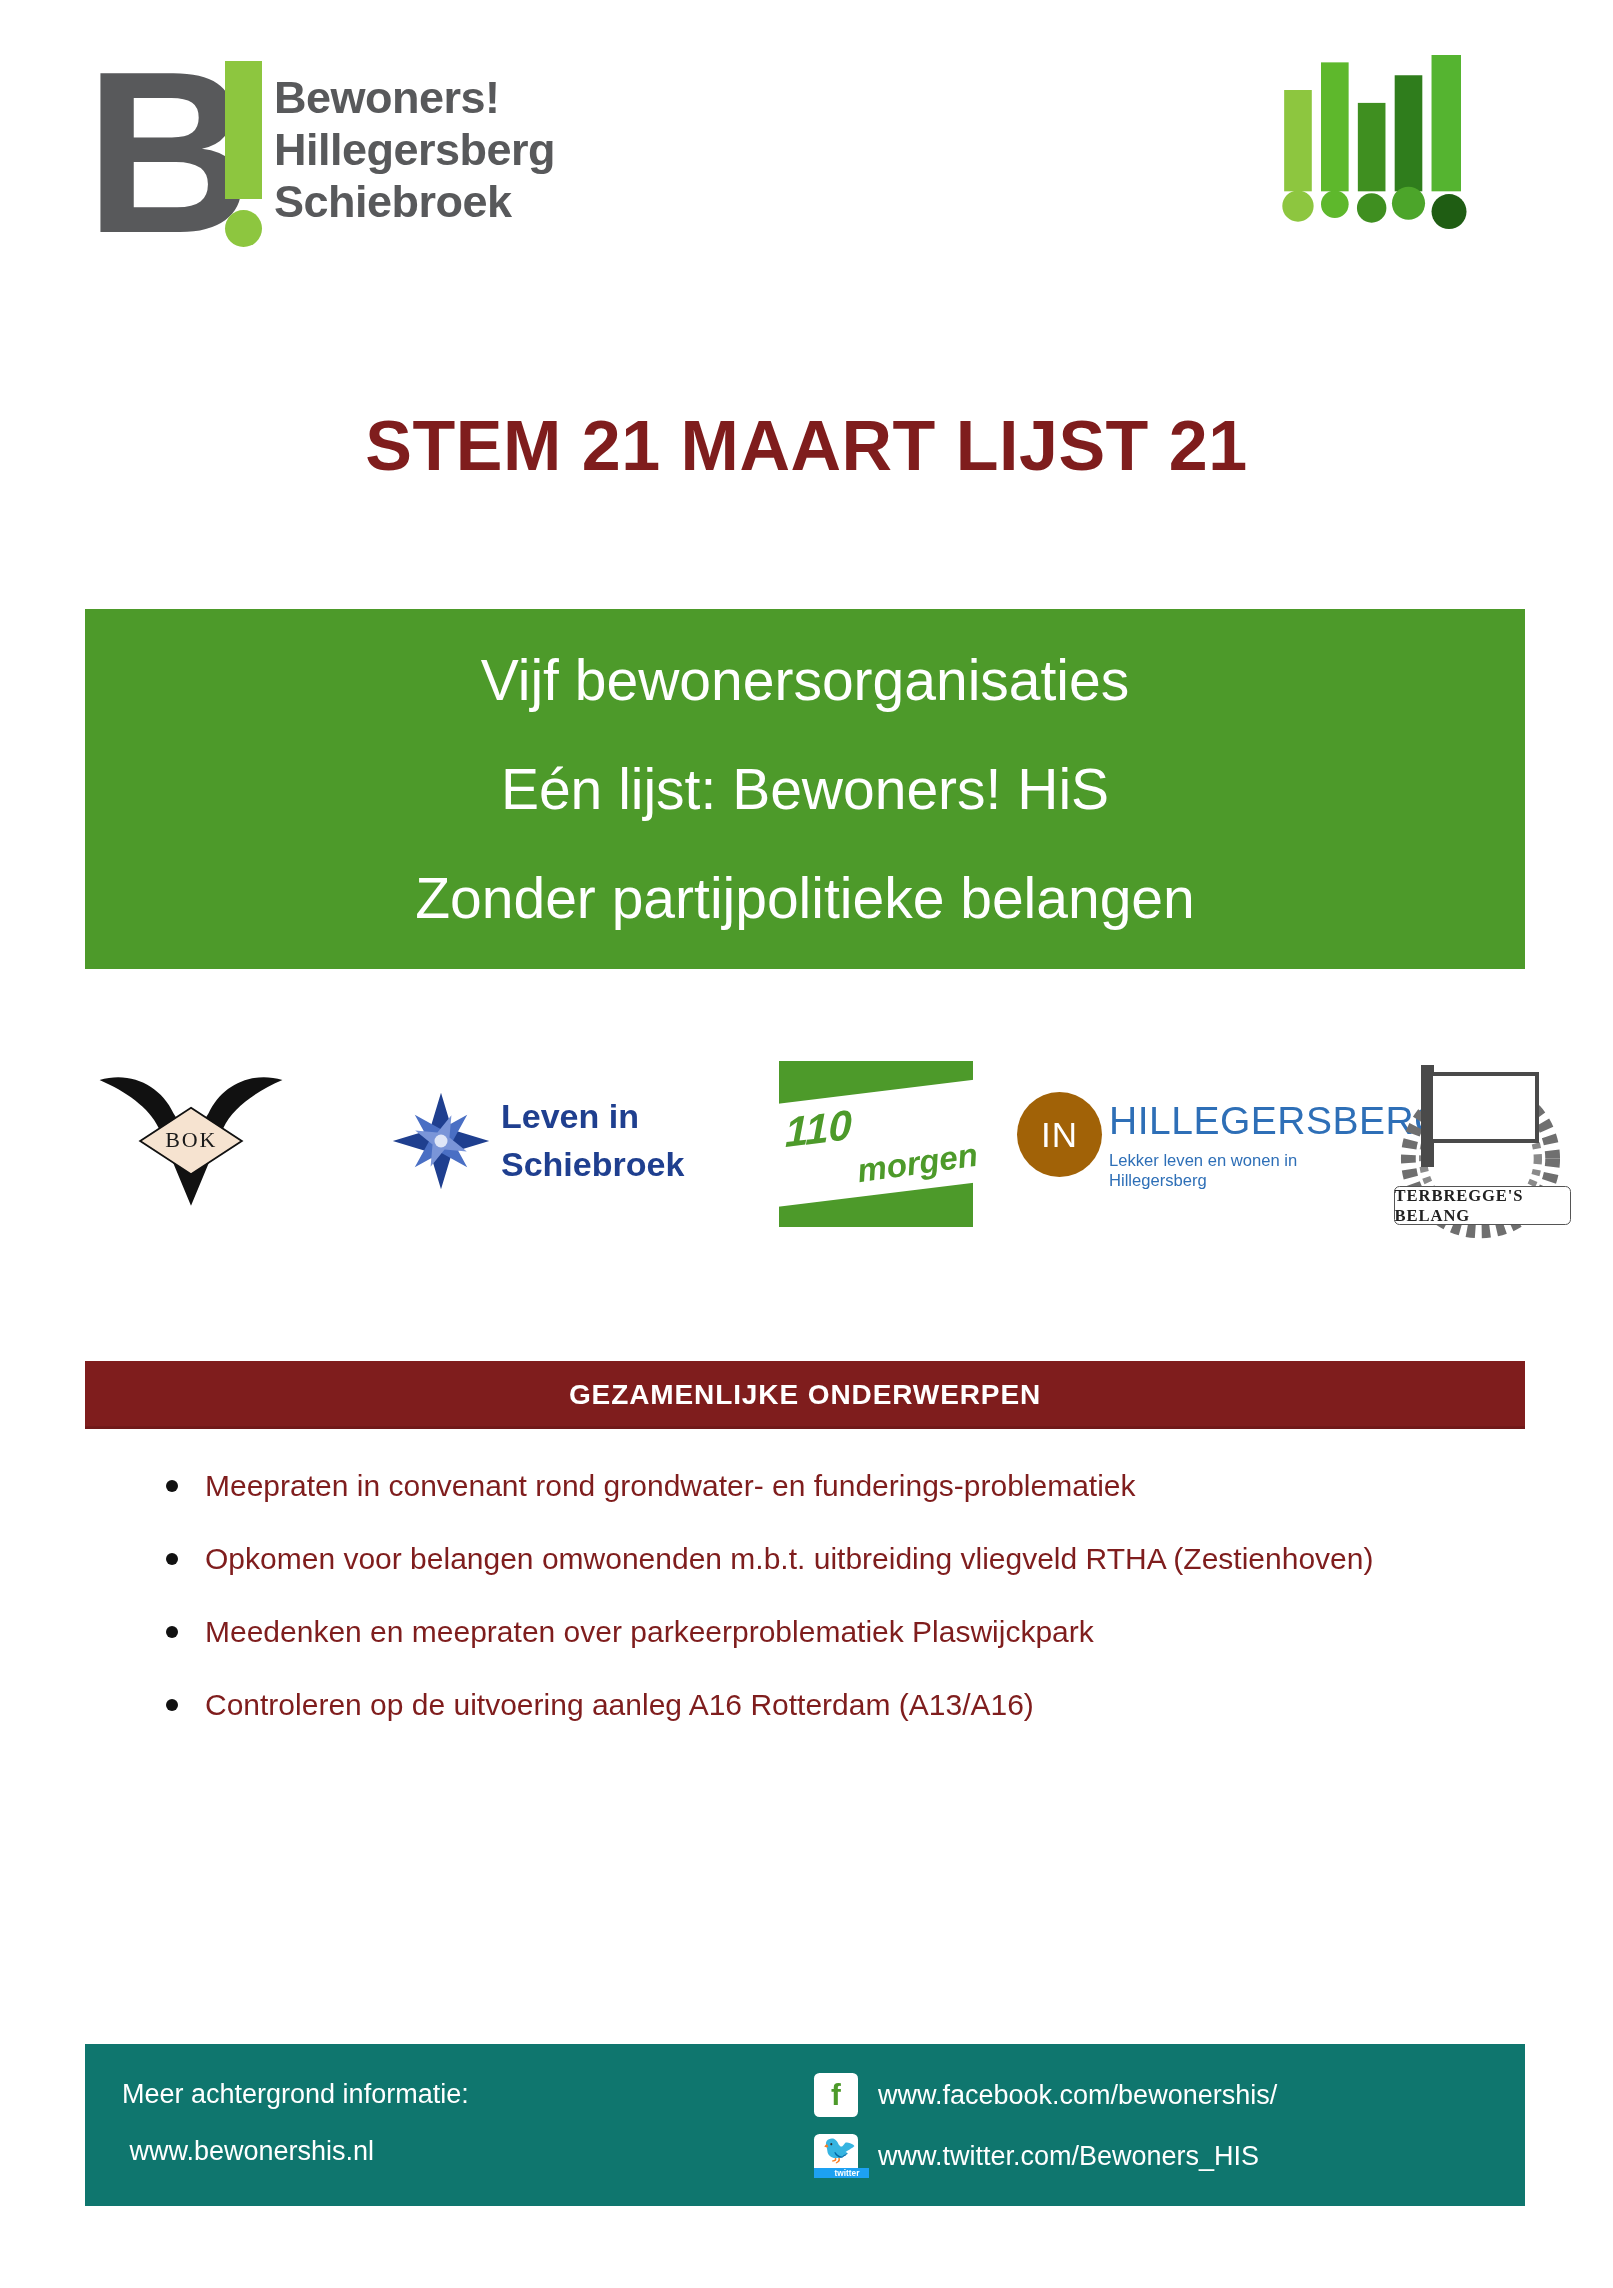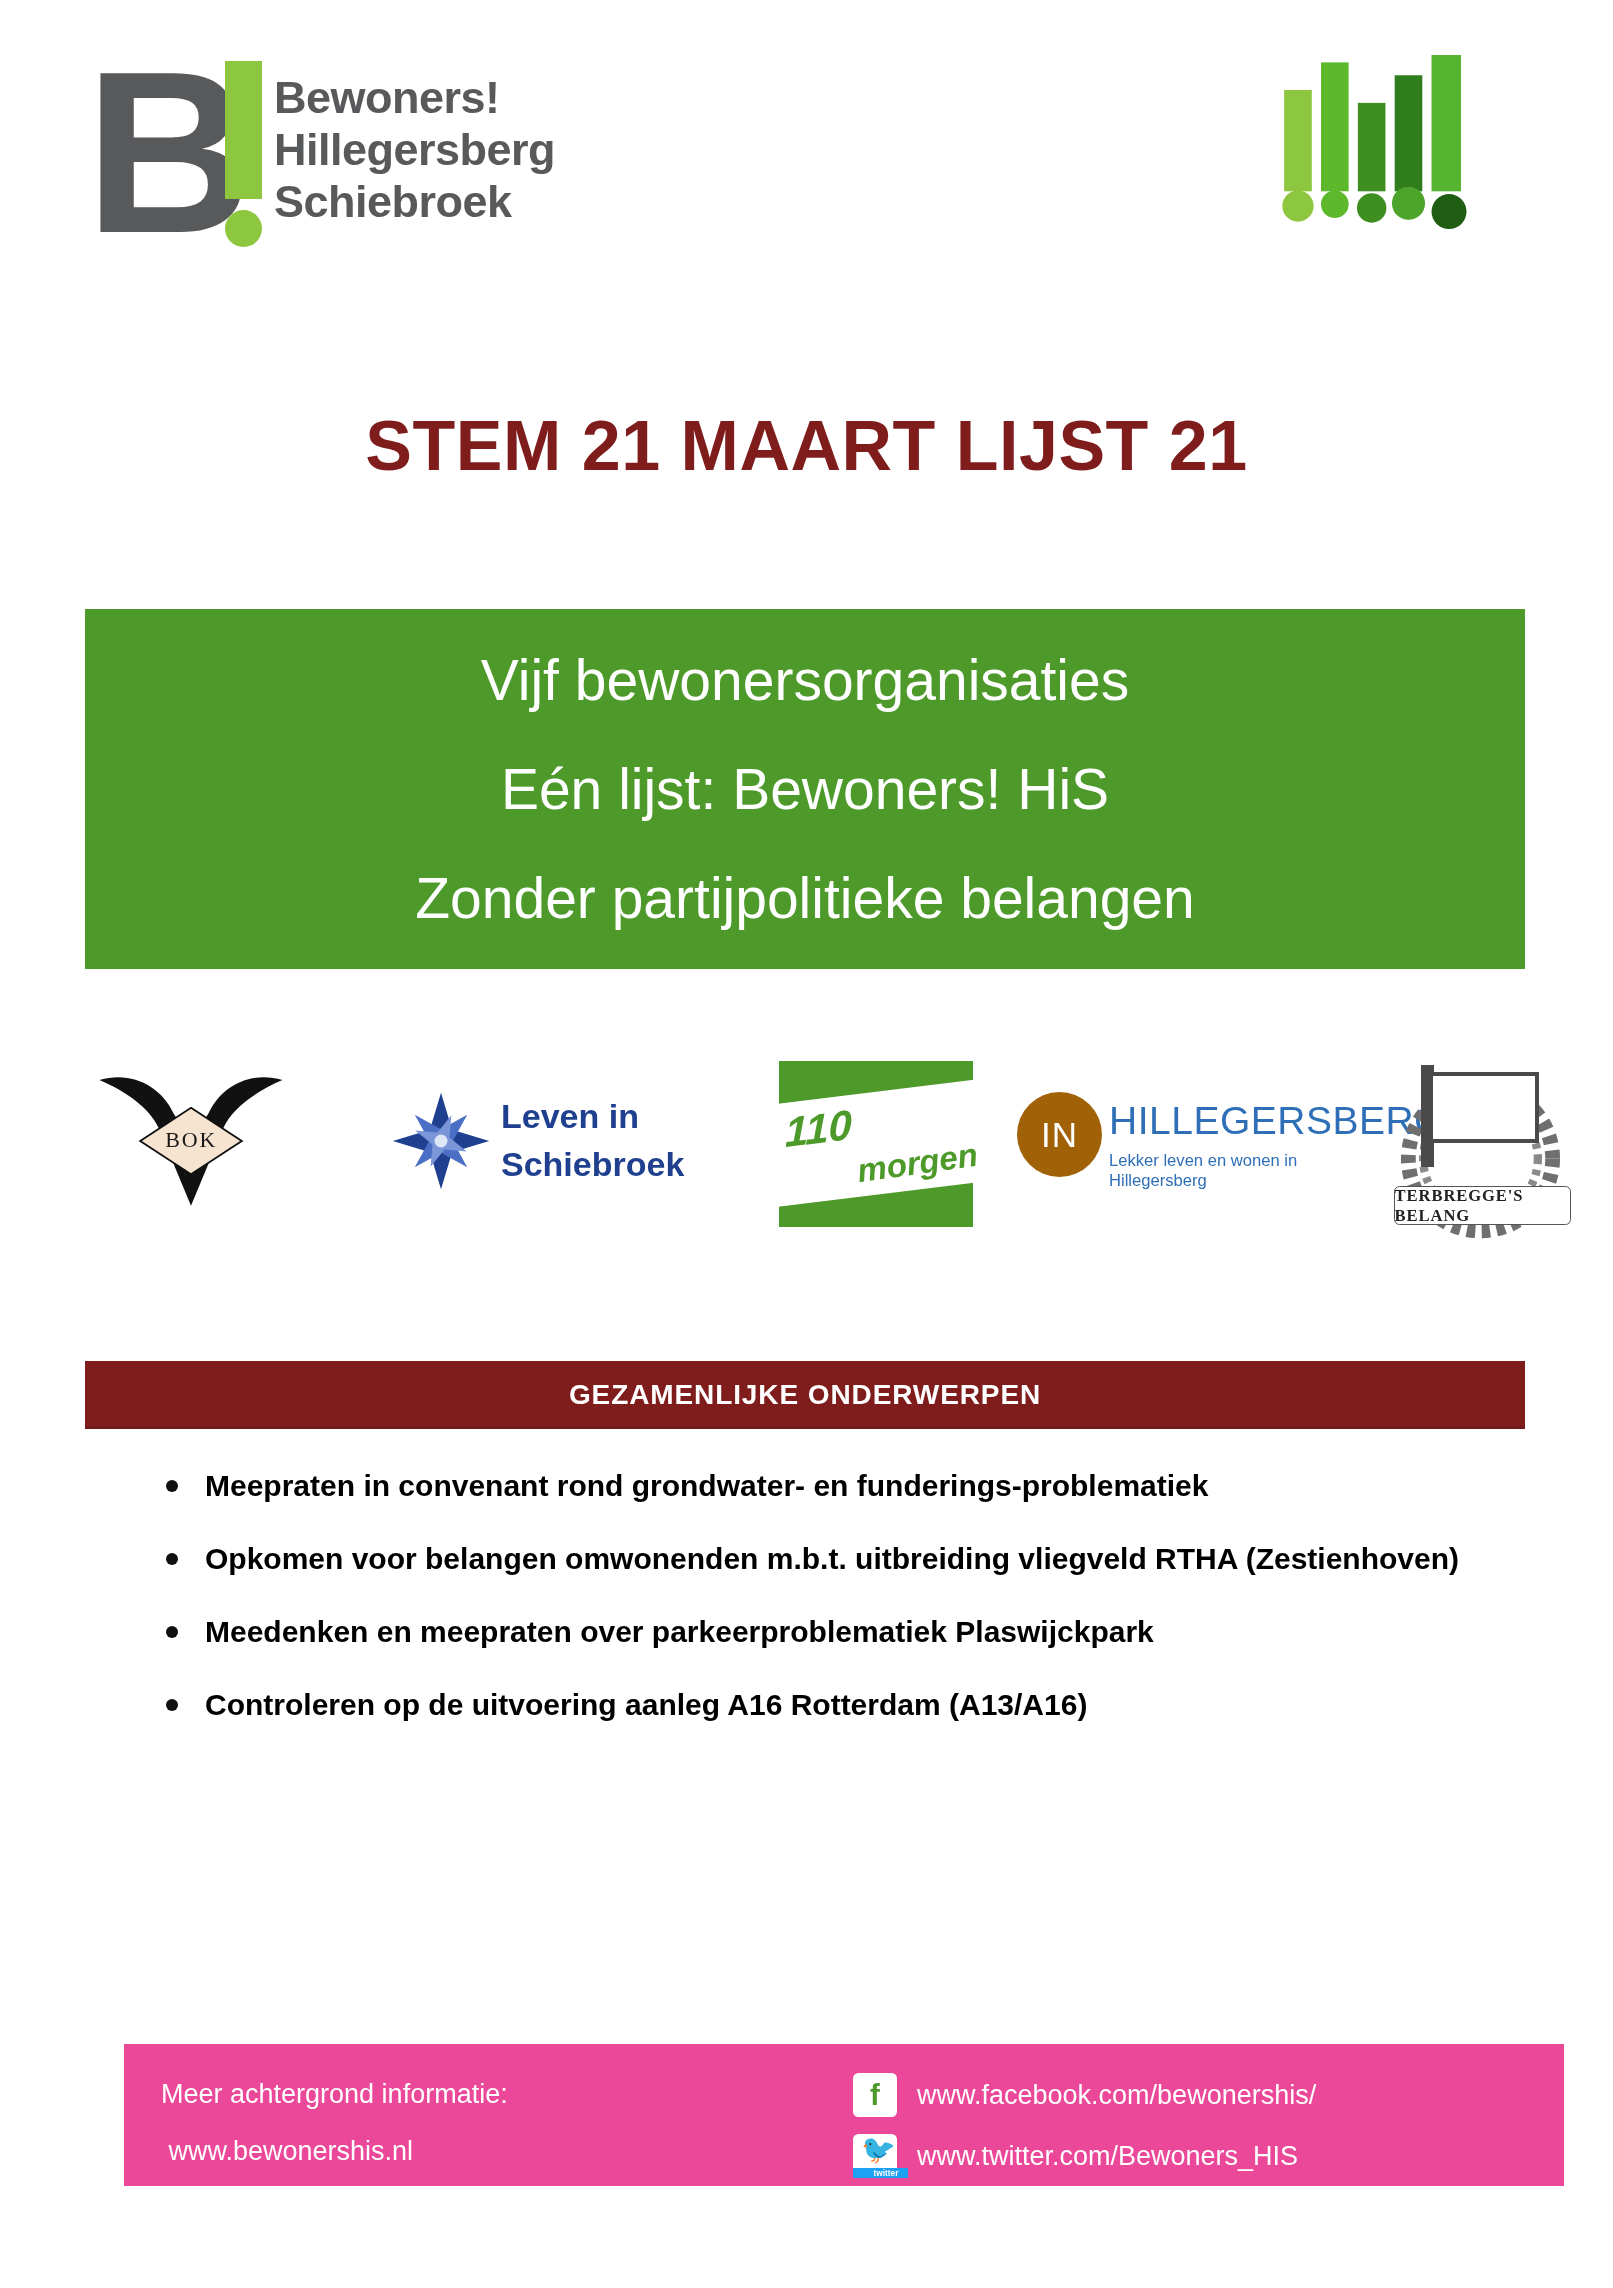--- a/index.html
+++ b/index.html
@@ -293,46 +293,45 @@
     top: 1430px;
     width: 1440px;
     height: 591px;
     background: #ffffff;
     border-left: 9.2px solid #ffffff;
   }
   .topic-item {
     position: relative;
     padding-left: 111px;
     margin-top: 31px;
-    font-weight: bold;
+    font-weight: normal;
     font-size: 30px;
     line-height: 42px;
-    color: #000000;
+    color: #7f1d1d;
   }
   .topic-item:first-child { margin-top: 35px; }
   .topic-bullet {
     position: absolute;
     left: 72px;
     top: 14.8px;
     width: 12px;
     height: 12px;
     background: #111111;
     border-radius: 50%;
   }
 
   
   .footer {
     position: absolute;
     left: 85px;
     top: 2044px;
     width: 1440px;
-    height: 142px;
-    background: #ec4899;
+    height: 162px;
+    background: #0f766e;
     color: #ffffff;
-    margin-left: 39px;
   }
   .footer-left {
     position: absolute;
     left: 37px;
     top: 29.5px;
     width: 646px;
   }
   .footer-left .l1 {
     font-size: 27px;
     line-height: 41px;

